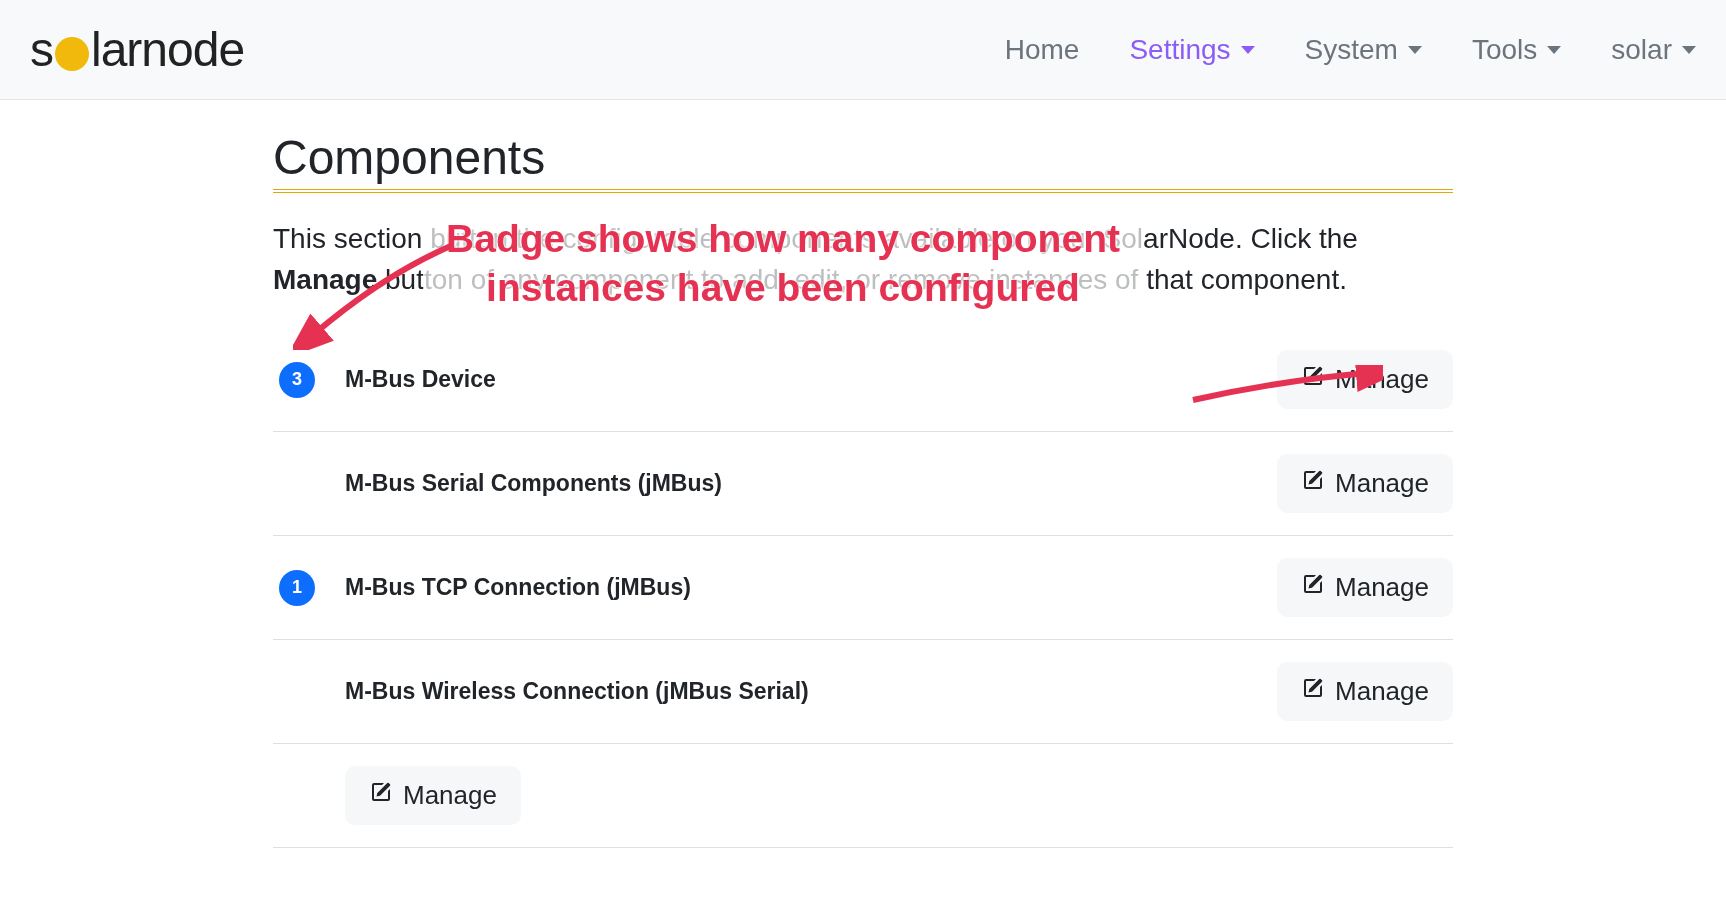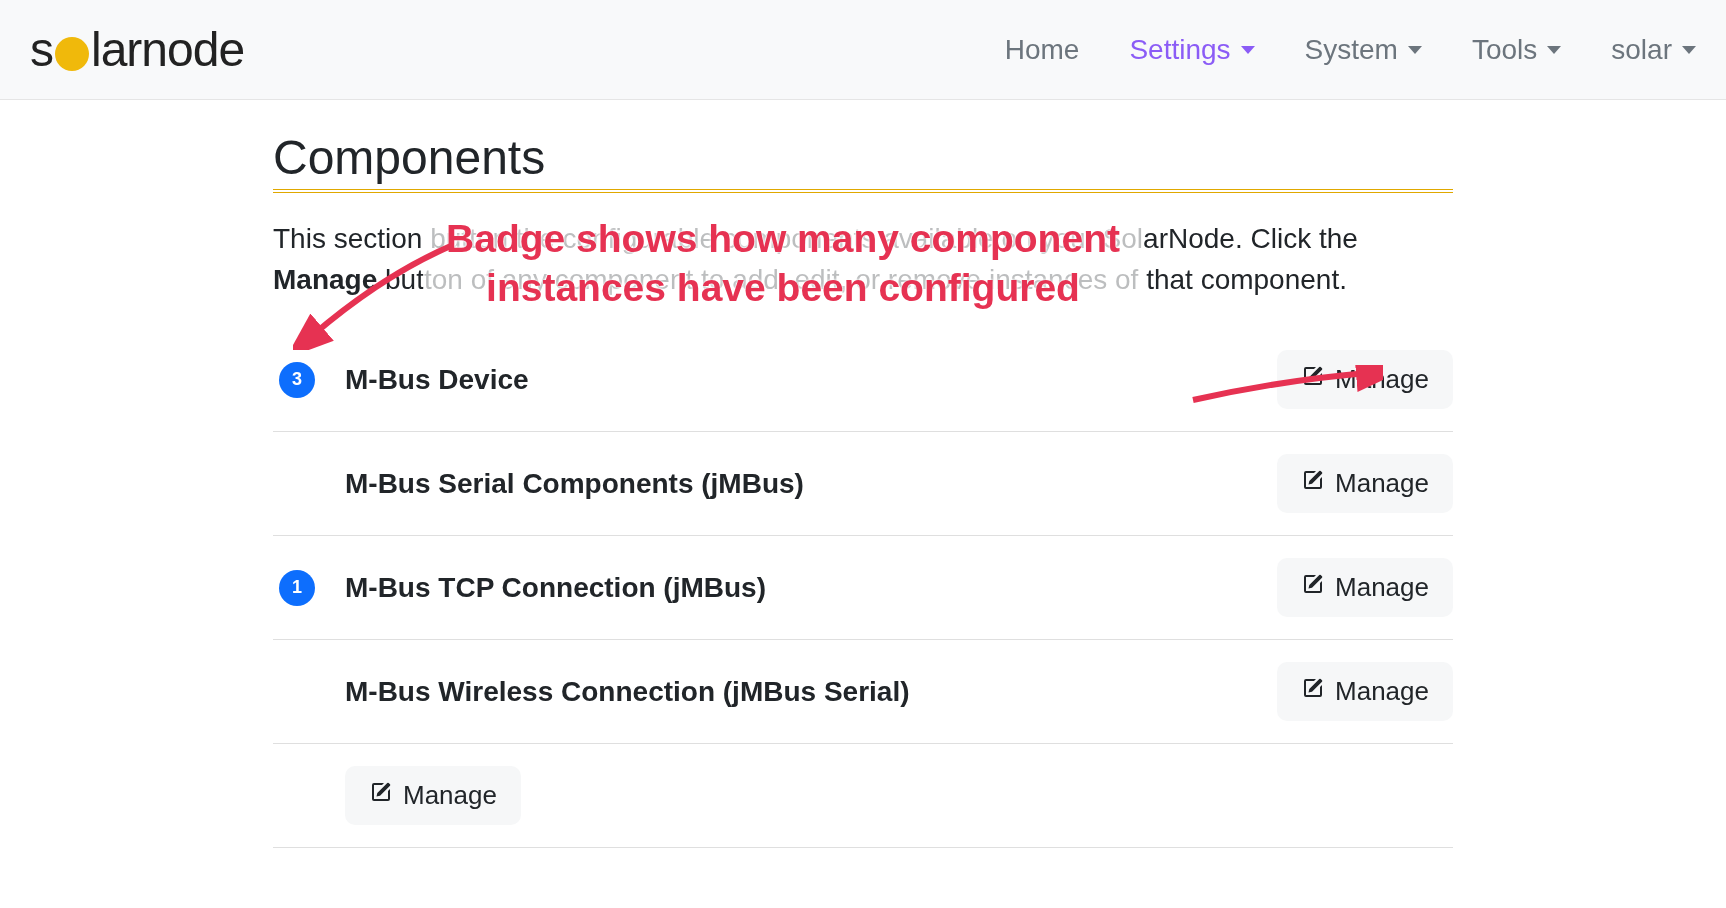--- a/index.html
+++ b/index.html
@@ -92,21 +92,21 @@
     color: #fff;
     font-weight: 700;
     font-size: 18px;
     border-radius: 50%;
     width: 36px; height: 36px;
     display: flex;
     align-items: center;
     justify-content: center;
   }
   .comp-name {
-    font-size: 28px;
+    font-size: 23px;
     font-weight: 700;
     flex: 1;
   }
   .manage-btn {
     display: flex;
     align-items: center;
     gap: 10px;
     background: #f6f7f8;
     border: none;
     border-radius: 10px;

